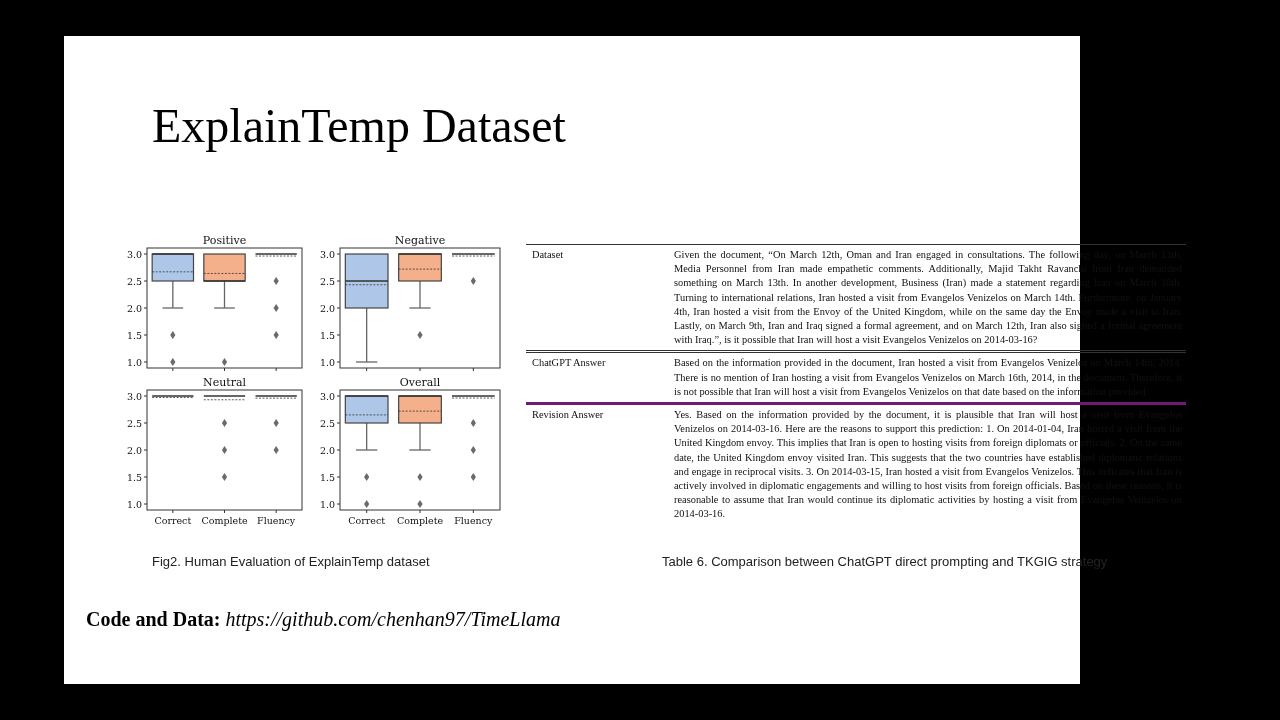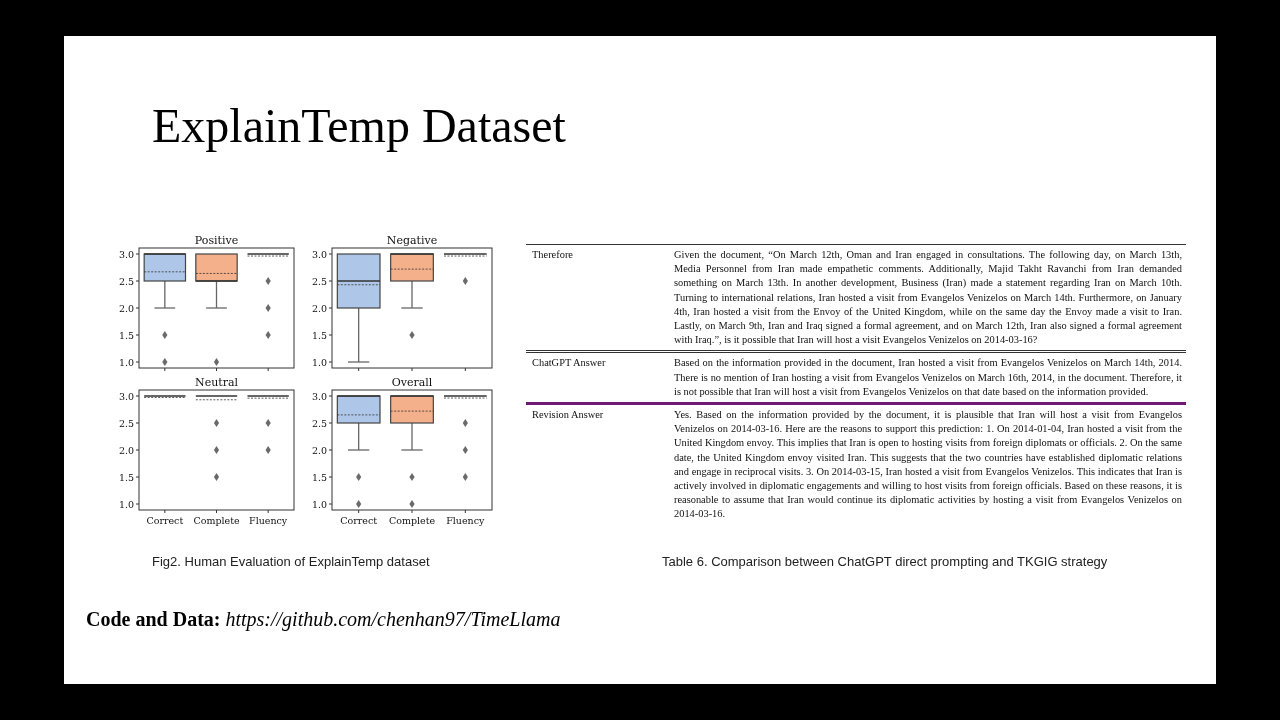--- a/index.html
+++ b/index.html
@@ -1,19 +1,19 @@
 <!DOCTYPE html>
 <html><head>
 <meta charset="utf-8">
 <style>
   html, body { margin:0; padding:0; }
   body { width:1280px; height:720px; background:#000; position:relative; overflow:hidden; font-family:"Liberation Sans", sans-serif; }
-  .slide { position:absolute; left:64px; top:36px; width:1152px; height:648px; background:#fff; }
+  .slide { position:absolute; left:64px; top:36px; width:1016px; height:648px; background:#fff; }
   .title { position:absolute; left:88px; top:66px; font-family:"Liberation Serif", serif; font-size:48px; color:#000; line-height:1; white-space:nowrap; }
-  .fig { position:absolute; left:40px; top:190px; width:400px; height:300px; }
+  .fig { position:absolute; left:48px; top:190px; width:400px; height:300px; }
   .fig svg { display:block; }
   .cap-fig { position:absolute; left:88px; top:518px; font-size:13px; color:#222; white-space:nowrap; }
   .cap-table { position:absolute; left:598px; top:518px; font-size:13px; color:#222; white-space:nowrap; }
   .code { position:absolute; left:22px; top:572px; font-size:20px; color:#000; white-space:nowrap;font-family:Liberation Serif, serif; }
   .code b { font-weight:bold; }
   .code i { font-style:italic; }
   .table { position:absolute; left:462px; top:208px; width:660px; font-family:"Liberation Serif", serif; font-size:10.4px; color:#111; line-height:14.2px; }
   .row { display:flex; padding:3px 0 3px 6px; }
   .row .lbl { width:98px; flex:none; }
   .row .txt { flex:1; text-align:justify; padding-right:4px;margin-left:44px; }
@@ -163,21 +163,21 @@
           <line x1="340.00000000000006" y1="172.04" x2="382.66666666666674" y2="172.04" stroke="#333" stroke-width="0.8" stroke-dasharray="2,1.5"></line>
           <path d="M361.33333333333337 193 L363.9333333333334 197 L361.33333333333337 201 L358.73333333333335 197 Z" fill="#6a6a6a"></path>
           <path d="M361.33333333333337 220 L363.9333333333334 224 L361.33333333333337 228 L358.73333333333335 224 Z" fill="#6a6a6a"></path>
           <path d="M361.33333333333337 247 L363.9333333333334 251 L361.33333333333337 255 L358.73333333333335 251 Z" fill="#6a6a6a"></path>
         </g>
       </svg>
   </div>
 
   <div class="table">
     <div class="row rule-top">
-      <div class="lbl">Therefore</div>
+      <div class="lbl">Dataset</div>
       <div class="txt">Given the document, “On March 12th, Oman and Iran engaged in consultations. The following day, on March 13th, Media Personnel from Iran made empathetic comments. Additionally, Majid Takht Ravanchi from Iran demanded something on March 13th. In another development, Business (Iran) made a statement regarding Iran on March 10th. Turning to international relations, Iran hosted a visit from Evangelos Venizelos on March 14th. Furthermore, on January 4th, Iran hosted a visit from the Envoy of the United Kingdom, while on the same day the Envoy made a visit to Iran. Lastly, on March 9th, Iran and Iraq signed a formal agreement, and on March 12th, Iran also signed a formal agreement with Iraq.”, is it possible that Iran will host a visit Evangelos Venizelos on 2014-03-16?</div>
     </div>
     <div class="row rule-double">
       <div class="lbl">ChatGPT Answer</div>
       <div class="txt">Based on the information provided in the document, Iran hosted a visit from Evangelos Venizelos on March 14th, 2014. There is no mention of Iran hosting a visit from Evangelos Venizelos on March 16th, 2014, in the document. Therefore, it is not possible that Iran will host a visit from Evangelos Venizelos on that date based on the information provided.</div>
     </div>
     <div class="row rule-single">
       <div class="lbl">Revision Answer</div>
       <div class="txt">Yes. Based on the information provided by the document, it is plausible that Iran will host a visit from Evangelos Venizelos on 2014-03-16. Here are the reasons to support this prediction: 1. On 2014-01-04, Iran hosted a visit from the United Kingdom envoy. This implies that Iran is open to hosting visits from foreign diplomats or officials. 2. On the same date, the United Kingdom envoy visited Iran. This suggests that the two countries have established diplomatic relations and engage in reciprocal visits. 3. On 2014-03-15, Iran hosted a visit from Evangelos Venizelos. This indicates that Iran is actively involved in diplomatic engagements and willing to host visits from foreign officials. Based on these reasons, it is reasonable to assume that Iran would continue its diplomatic activities by hosting a visit from Evangelos Venizelos on 2014-03-16.</div>
     </div>

